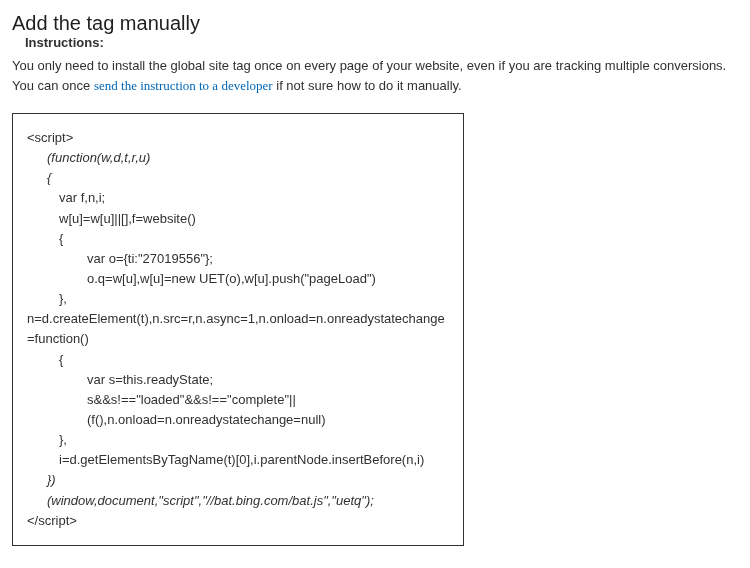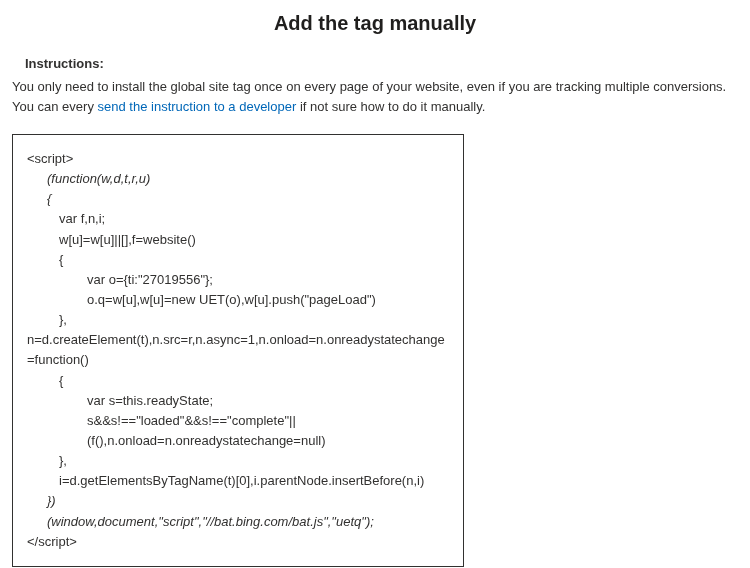--- a/index.html
+++ b/index.html
@@ -6,44 +6,44 @@
       font-family: "Segoe UI", Arial, sans-serif;
       margin: 0;
       padding: 12px;
       color: #323130;
       background: #fff;
       width: 750px;
       box-sizing: border-box;
     }
     h2.title {
       font-size: 20px;
-      font-weight: 700;
-      margin: 0 0 21px 0;
+      font-weight: 400;
+      margin: 0 0 0 0;
       color: #201f1e;
-      text-align: center;
     }
     .subheading {
       font-size: 13px;
       font-weight: 600;
       margin-bottom: 6px;
       color: #323130;
       margin-left: 13px;
     }
     .instructions {
       font-size: 13px;
       line-height: 1.5;
       color: #323130;
       margin-bottom: 18px;
     }
     .instructions .line {
       display: block;
     }
     a.link {
       color: #0067b8;
       text-decoration: none;
+      font-family: Liberation Serif, serif;
     }
     .code-box {
       border: 1px solid #323130;
       padding: 14px;
       width: 452px;
       box-sizing: border-box;
       font-family: "Segoe UI", Arial, sans-serif;
       font-size: 13px;
       line-height: 1.55;
       color: #323130;
@@ -60,21 +60,21 @@
 </head>
 <body>
 
 <h2 class="title">Add the tag manually</h2>
 
 <div class="subheading">Instructions:</div>
 
 <div class="instructions">
   <span class="line">You only need to install the global site tag once on every page of your website, even if you are tracking multiple conversions.</span>
   <span class="line">
-    <span>You can every </span><a href="#" class="link">send the instruction to a developer</a><span> if not sure how to do it manually.</span>
+    <span>You can once </span><a href="#" class="link">send the instruction to a developer</a><span> if not sure how to do it manually.</span>
   </span>
 </div>
 
 <div class="code-box">
   <div class="code-line l0">&lt;script&gt;</div>
   <div class="code-line l1">(function(w,d,t,r,u)</div>
   <div class="code-line l1">{</div>
   <div class="code-line l2">var f,n,i;</div>
   <div class="code-line l2">w[u]=w[u]||[],f=website()</div>
   <div class="code-line l2">{</div>

